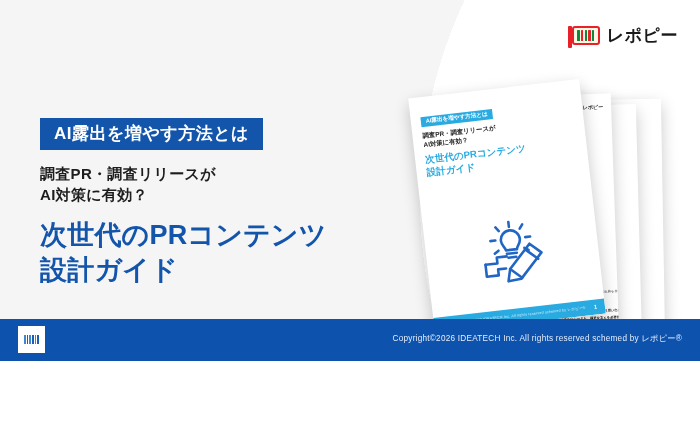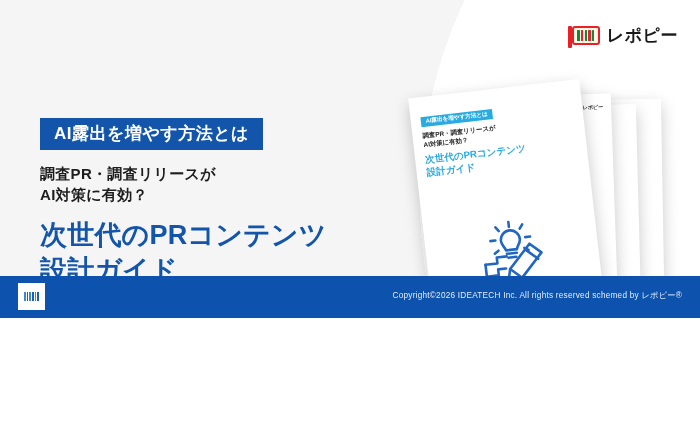--- a/index.html
+++ b/index.html
@@ -2,21 +2,21 @@
 <html lang="ja"><head>
 <meta charset="utf-8">
 <title>AI露出を増やす方法とは - 次世代のPRコンテンツ設計ガイド</title>
 <style>
   html,body{margin:0;padding:0;}
   body{
     width:700px;height:447px;overflow:hidden;
     font-family:"Liberation Sans","DejaVu Sans",sans-serif;
     background:#ffffff;position:relative;
   }
-  .stage{position:absolute;inset:0;width:700px;height:318px;overflow:hidden;background:#eab308;}
+  .stage{position:absolute;inset:0;width:700px;height:361px;overflow:hidden;background:#eab308;}
 
   
   .bg-white{position:absolute;inset:0;background:#ffffff;}
   .bg-gray{
     position:absolute;left:0;top:0;width:700px;height:405px;
     background:#f5f5f5;
     
     -webkit-mask-image:radial-gradient(circle 470px at 890px 200px, transparent 0 100%, #000 100%);
             mask-image:radial-gradient(circle 470px at 890px 200px, transparent 0 100%, #000 100%);
   }

